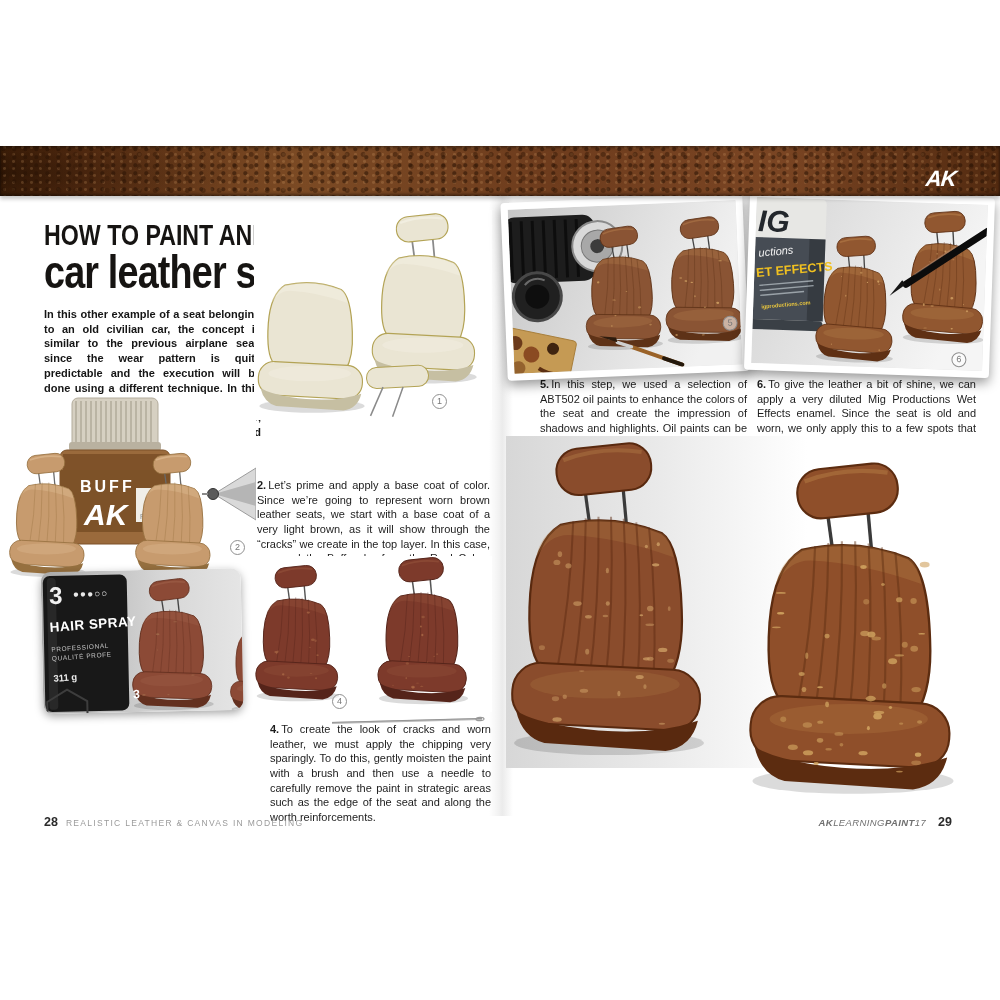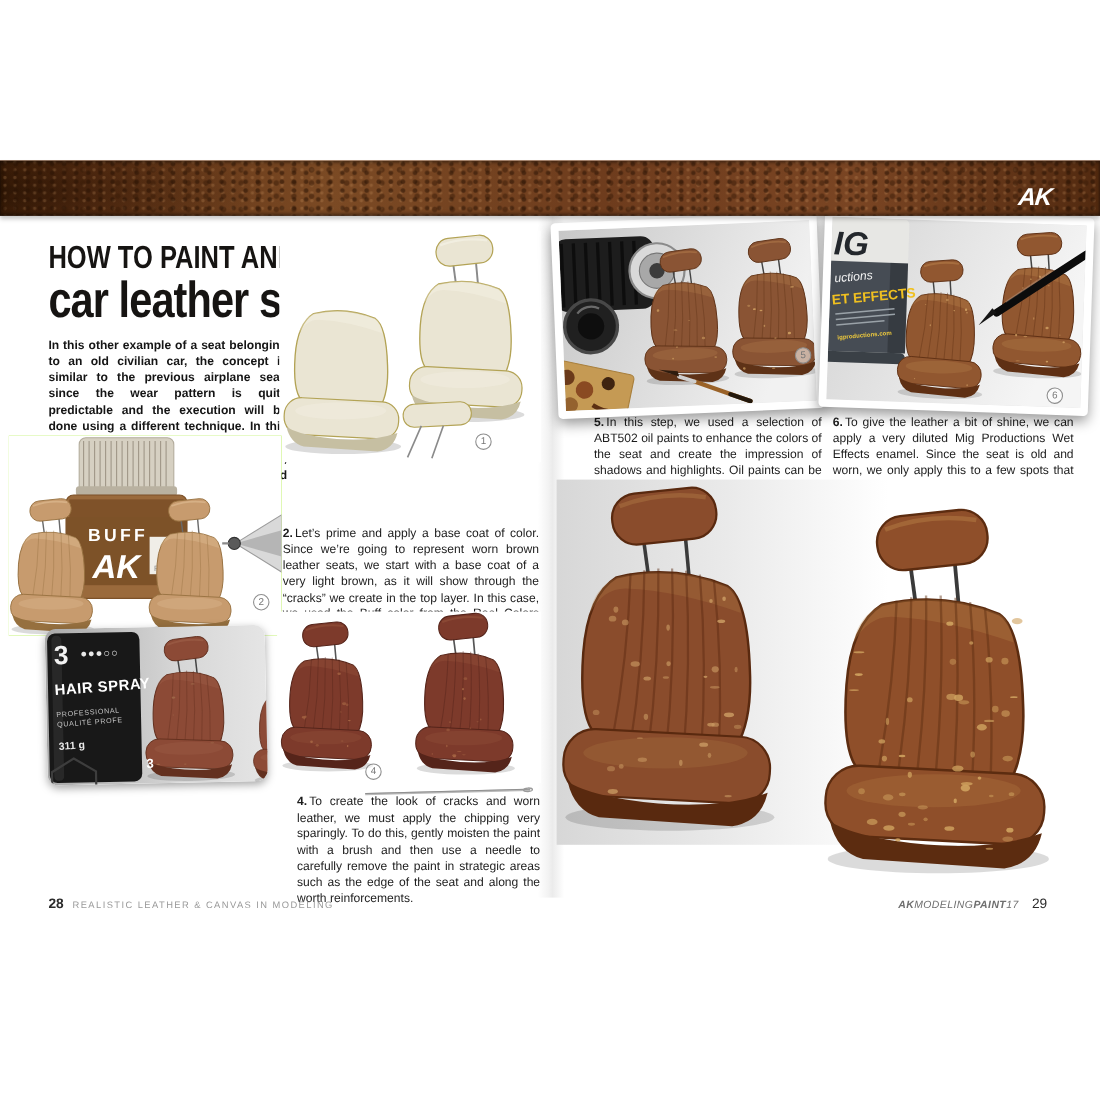--- a/index.html
+++ b/index.html
@@ -60,21 +60,21 @@
     color:#777;font-size:9px;line-height:13px;text-align:center;background:rgba(255,255,255,.55);}
   .mk-white{border:none;background:none;color:#fff;font-weight:bold;font-size:12px;width:auto;height:auto;line-height:1;}
 
   
   .footer-left{position:absolute;left:44px;top:812px;color:#3a3a3a;text-align:right;}
   .footer-left b{font-size:12.5px;color:#2b2b2b;}
   .footer-left span{font-size:8.5px;color:#9a9a9a;letter-spacing:1.3px;margin-left:8px;}
   .footer-right{position:absolute;right:48px;top:812px;text-align:right;white-space:nowrap;}
   .fr-it{font-style:italic;color:#6f6f6f;font-size:9.5px;letter-spacing:.4px;}
   .fr-b{font-weight:bold;}
-  .fr-page{font-size:12.5px;font-weight:normal;color:#2b2b2b;margin-left:12px;font-style:normal;}
+  .fr-page{font-size:12.5px;font-weight:bold;color:#2b2b2b;margin-left:12px;font-style:normal;}
 
   svg{font-family:"Liberation Sans",sans-serif;}
 </style>
 </head>
 <body>
 
 <div class="spread">
 
   <div class="banner">
     <span class="ak-logo">AK</span>
@@ -728,16 +728,16 @@
             <ellipse cx="80.4" cy="137.7" rx="1.5" ry="1.0" fill="#cfa25f" opacity="0.93"></ellipse>
             <ellipse cx="55.5" cy="81.1" rx="2.1" ry="1.3" fill="#cfa25f" opacity="0.70"></ellipse>
             <ellipse cx="78.3" cy="65.9" rx="1.5" ry="1.4" fill="#cfa25f" opacity="0.57"></ellipse>
             <ellipse cx="32.8" cy="141.8" rx="1.2" ry="0.7" fill="#cfa25f" opacity="0.88"></ellipse>
           </g>
         </svg></div>
   </div>
 
 
   <div class="footer-right">
-    <span class="fr-it fr-b">AK</span><span class="fr-it">MODELING</span><span class="fr-it fr-b">PAINT</span><span class="fr-it">17</span><span class="fr-page">29</span>
+    <span class="fr-it fr-b">AK</span><span class="fr-it">LEARNING</span><span class="fr-it fr-b">PAINT</span><span class="fr-it">17</span><span class="fr-page">29</span>
   </div>
 
 </div>
 
 </body></html>

